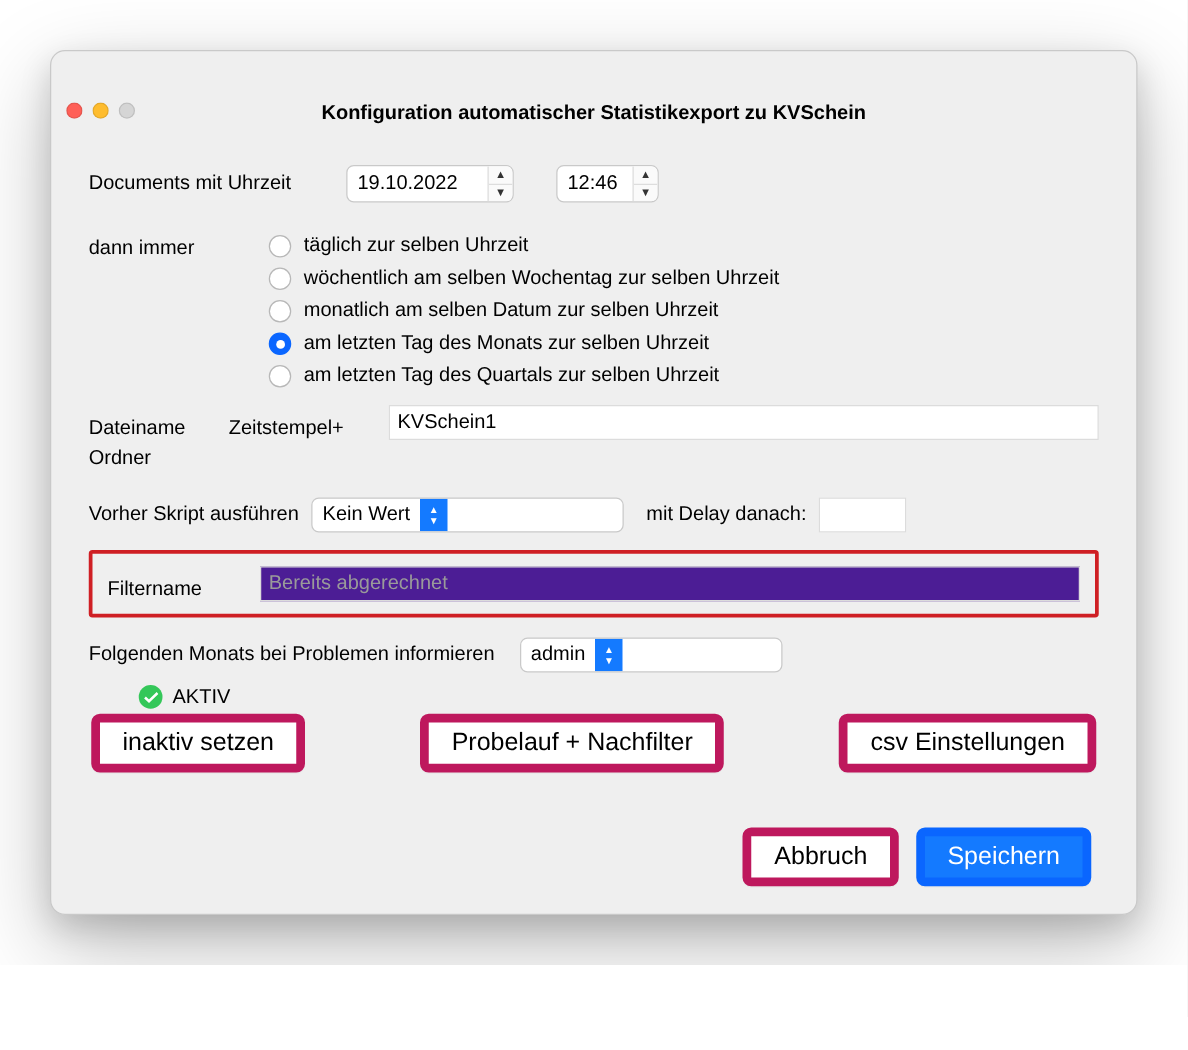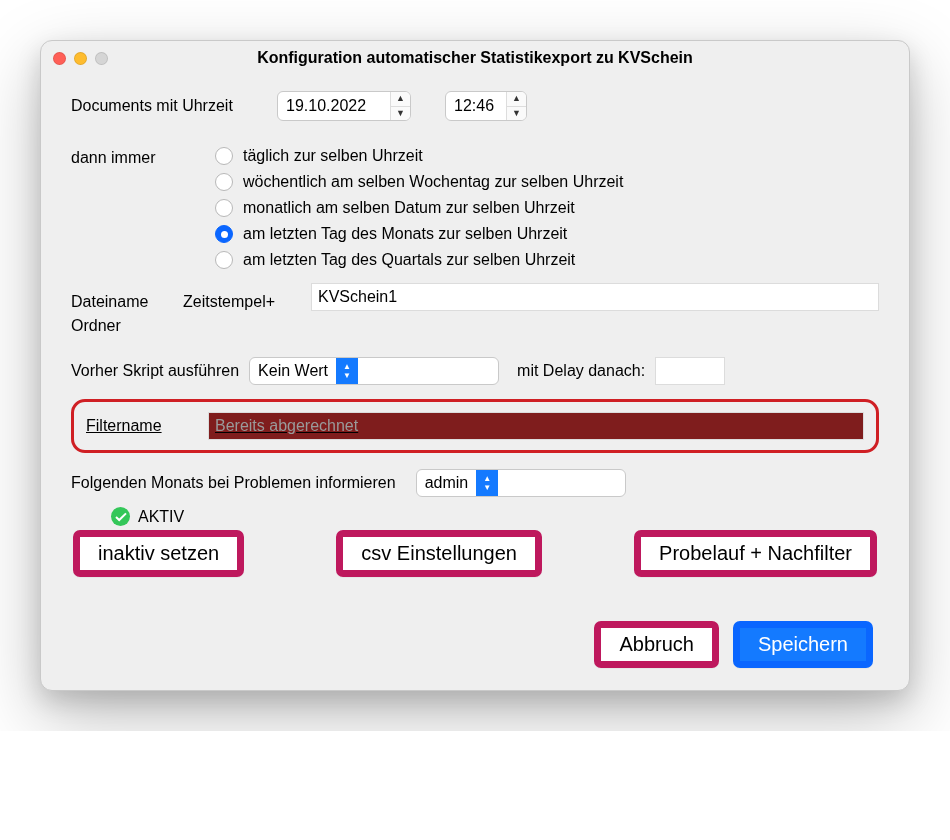--- a/index.html
+++ b/index.html
@@ -18,23 +18,23 @@
     width: 870px;
     background: #efefef;
     border: 1px solid #c9c9c9;
     border-radius: 12px;
     box-shadow: 0 25px 70px rgba(0,0,0,0.25), 0 10px 25px rgba(0,0,0,0.15);
     overflow: hidden;
   }
   .titlebar {
     height: 34px;
     display: flex;
-    align-items: center;
     padding: 0 12px;
     position: relative;
+    margin-top: 41px;
   }
   .traffic-lights { display: flex; gap: 8px; }
   .tl { width: 13px; height: 13px; border-radius: 50%; }
   .tl.red { background: #ff5f57; border: 0.5px solid rgba(0,0,0,0.1);}
   .tl.yellow { background: #febc2e; border: 0.5px solid rgba(0,0,0,0.1);}
   .tl.grey { background: #d5d5d5; border: 0.5px solid rgba(0,0,0,0.1);}
   .title {
     position: absolute;
     left: 0; right: 0;
     text-align: center;
@@ -157,31 +157,30 @@
     display: flex;
     flex-direction: column;
     align-items: center;
     justify-content: center;
     gap: 1px;
   }
   .select .select-arrows span { color: #fff; font-size: 8px; line-height: 1;}
 
   .filter-row-outer {
     border: 3px solid #cf1f24;
-    border-radius: 14px;
+    border-radius: 3px;
     padding: 10px 12px;
     margin-top: 14px;
     display: flex;
-    align-items: center;
+    align-items: flex-end;
     gap: 18px;
-    text-decoration: underline;
   }
   .filter-input {
     flex: 1;
-    background: #7f1d1d;
+    background: #4c1d95;
     border: 1px solid #dcdcdc;
     padding: 4px 6px;
     font-size: 16px;
     color: #9a9a9a;
   }
 
   .inform-row { display: flex; align-items: center; margin-top: 16px; gap: 20px;}
 
   .status-row { margin-top: 10px; display: flex; align-items: center; gap: 8px; padding-left: 40px;}
   .check-badge {
@@ -322,22 +321,22 @@
       <div class="check-badge">
         <svg viewBox="0 0 12 10">
             <path d="M1 5 L4.2 8 L11 1.4" fill="none" stroke="#fff" stroke-width="2"></path>
           </svg>
       </div>
       <span class="label">AKTIV</span>
     </div>
 
     <div class="button-row">
       <button class="btn">inaktiv setzen</button>
+      <button class="btn">Probelauf + Nachfilter</button>
       <button class="btn">csv Einstellungen</button>
-      <button class="btn">Probelauf + Nachfilter</button>
     </div>
 
     <div class="footer">
       <button class="btn">Abbruch</button>
       <button class="btn primary">Speichern</button>
     </div>
 
   </div>
 </div>
 

